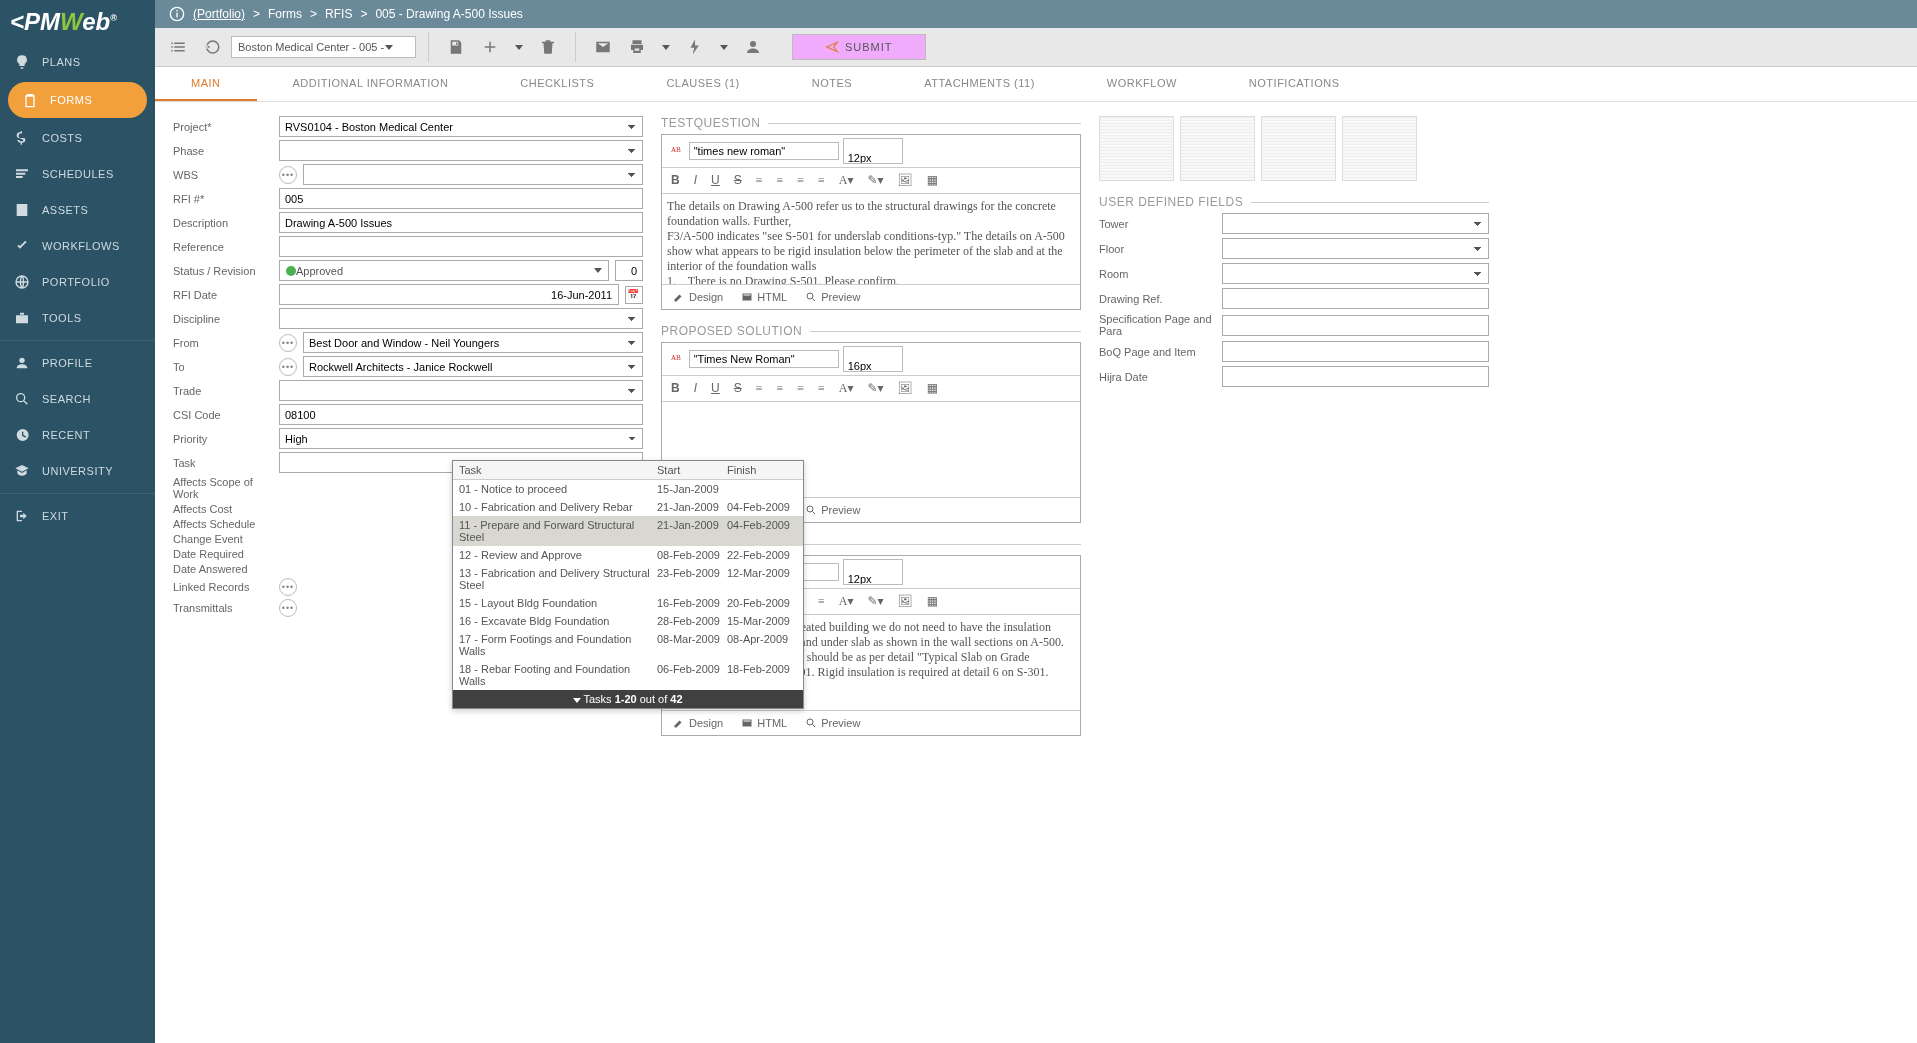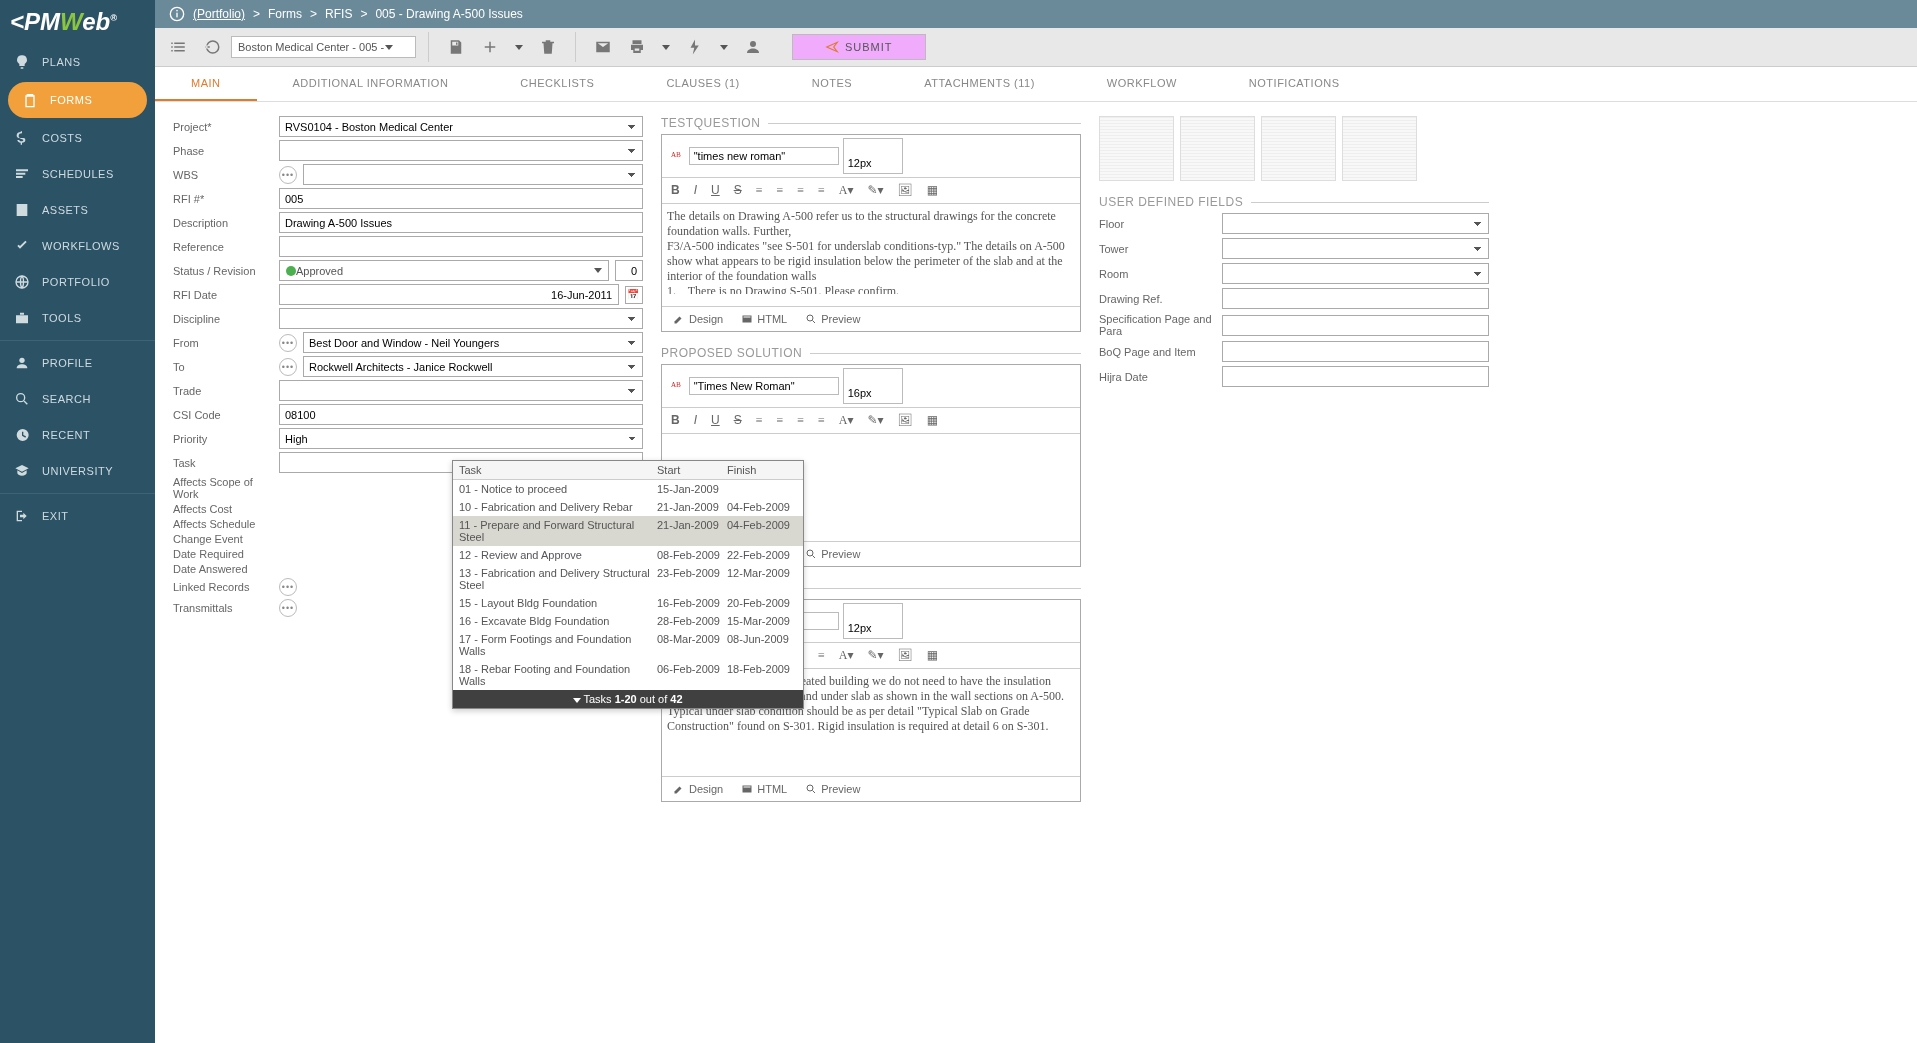--- a/index.html
+++ b/index.html
@@ -41,24 +41,24 @@
 .status-dot { width: 10px; height: 10px; border-radius: 50%; background: #4caf50; }
 .rev-input { width: 28px; text-align: right; }
 .cal-icon { width: 18px; height: 18px; border: 1px solid #aaa; display: flex; align-items: center; justify-content: center; font-size: 10px; }
 .section-title { font-size: 12px; letter-spacing: .5px; color: #999; margin-bottom: 4px; display: flex; align-items: center; gap: 8px; }
 .section-title::after { content: ''; flex: 1; border-top: 1px solid #ccc; }
 .editor { border: 1px solid #aaa; margin-bottom: 14px; }
 .editor-toolbar { display: flex; align-items: center; gap: 4px; padding: 3px 5px; border-bottom: 1px solid #ccc; flex-wrap: wrap; }
 .editor-toolbar-row2 { display: flex; align-items: center; gap: 6px; padding: 3px 5px; border-bottom: 1px solid #ccc; }
 .editor-small-btn { background: none; border: none; padding: 2px 4px; cursor: pointer; font-size: 12px; color: #666; font-family: "Times New Roman", serif; }
 .font-select { border: 1px solid #bbb; padding: 1px 18px 1px 4px; font-size: 11px; width: 150px; height: 18px; }
-.size-select { border: 1px solid #bbb; padding: 15px 18px 1px 4px; font-size: 11px; width: 60px; height: 36px; }
+.size-select { border: 1px solid #bbb; padding: 15px 18px 1px 4px; font-size: 11px; width: 60px; height: 26px; }
 .editor-body { padding: 5px; font-family: Liberation Serif, serif; font-size: 12px; min-height: 60px; max-height: 90px; overflow-y: auto; position: relative; line-height: 1.25; }
 .editor-body.tall { min-height: 95px; }
-.editor-footer { display: flex; gap: 2px; padding: 3px; border-top: 1px solid #ccc; margin-top: 12px; }
+.editor-footer { display: flex; gap: 2px; padding: 3px; border-top: 1px solid #ccc; }
 .editor-footer-btn { border: none; background: none; padding: 3px 8px; display: flex; align-items: center; gap: 4px; font-size: 11px; cursor: pointer; color: #666; }
 .editor-footer-btn svg { width: 12px; height: 12px; fill: #666; }
 .task-dropdown { position: absolute; left: 297px; top: 358px; width: 352px; background: #fff; border: 1px solid #888; box-shadow: 0 2px 6px rgba(0,0,0,.2); z-index: 100; }
 .task-head { display: flex; font-weight: normal; padding: 3px 6px; border-bottom: 1px solid #ccc; font-size: 11px; background: #f5f5f5; }
 .task-head .c1 { flex: 1; } .task-head .c2, .task-head .c3 { width: 70px; }
 .task-row { display: flex; padding: 3px 6px; font-size: 11px; cursor: pointer; }
 .task-row:hover, .task-row.selected { background: #d8d8d0; }
 .task-row .c1 { flex: 1; } .task-row .c2, .task-row .c3 { width: 70px; }
 .task-foot { background: #404040; color: #fff; text-align: center; padding: 3px; font-size: 11px; }
 .thumb-row { display: flex; gap: 6px; margin-bottom: 14px; }
@@ -481,25 +481,25 @@
       <div class="col col-right">
         <div class="thumb-row">
           <div class="thumb"></div>
           <div class="thumb"></div>
           <div class="thumb"></div>
           <div class="thumb"></div>
         </div>
         <div class="section-title">USER DEFINED FIELDS</div>
         <div id="udf">
             <div class="udf-row">
+              <div class="udf-label">Tower</div>
+              <select class="form-select udf-input"><option></option></select>
+            </div>
+            <div class="udf-row">
               <div class="udf-label">Floor</div>
-              <select class="form-select udf-input"><option></option></select>
-            </div>
-            <div class="udf-row">
-              <div class="udf-label">Tower</div>
               <select class="form-select udf-input"><option></option></select>
             </div>
             <div class="udf-row">
               <div class="udf-label">Room</div>
               <select class="form-select udf-input"><option></option></select>
             </div>
             <div class="udf-row">
               <div class="udf-label">Drawing Ref.</div>
               <input class="udf-input" style="">
             </div>
@@ -556,21 +556,21 @@
               <div class="c3">20-Feb-2009</div>
             </div>
             <div class="task-row">
               <div class="c1">16 - Excavate Bldg Foundation</div>
               <div class="c2">28-Feb-2009</div>
               <div class="c3">15-Mar-2009</div>
             </div>
             <div class="task-row">
               <div class="c1">17 - Form Footings and Foundation Walls</div>
               <div class="c2">08-Mar-2009</div>
-              <div class="c3">08-Jun-2009</div>
+              <div class="c3">08-Apr-2009</div>
             </div>
             <div class="task-row">
               <div class="c1">18 - Rebar Footing and Foundation Walls</div>
               <div class="c2">06-Feb-2009</div>
               <div class="c3">18-Feb-2009</div>
             </div>
           </div>
         <div class="task-foot">
           <span class="caret" style="border-top-color:#fff;margin-right:2px"></span><span>Tasks </span><b>1-20</b><span> out of </span><b>42</b>
         </div>

